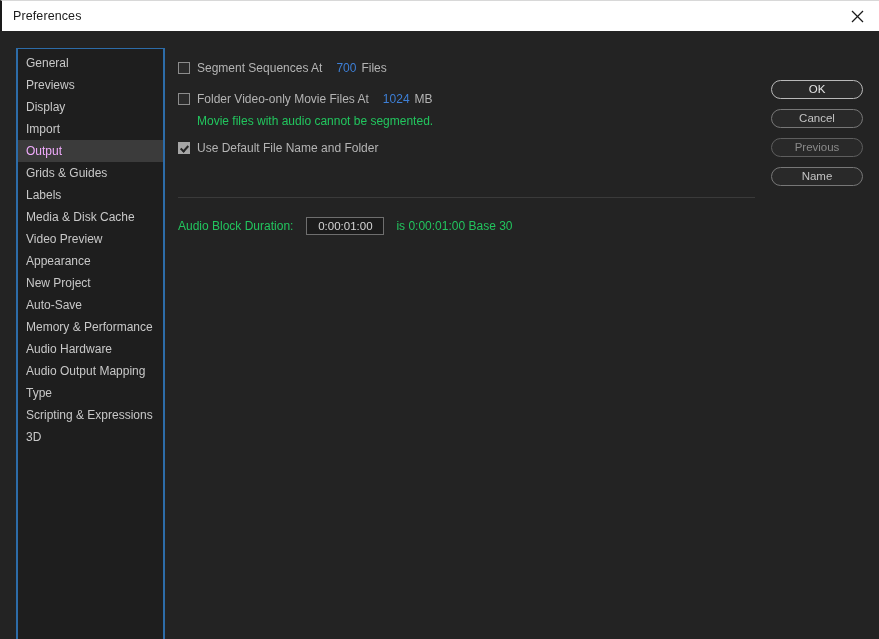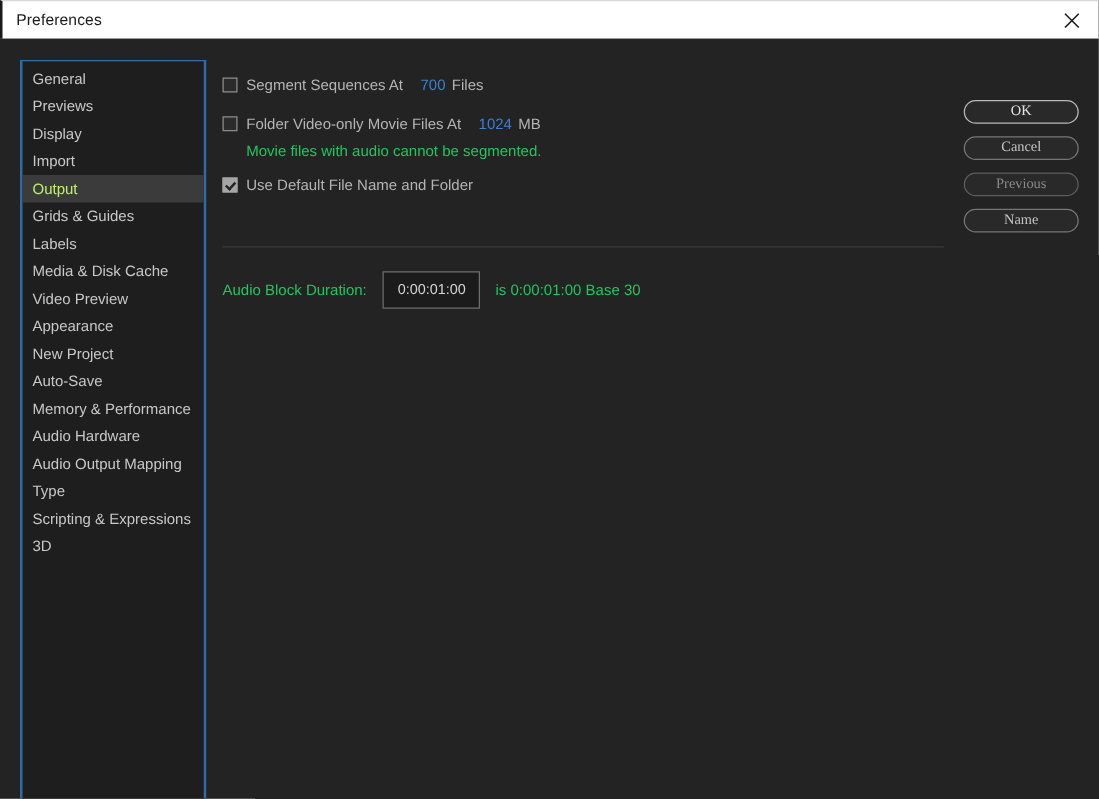--- a/index.html
+++ b/index.html
@@ -86,21 +86,21 @@
     line-height: 22px;
     padding-left: 8px;
     font-size: 12px;
     color: #c8c8c8;
     white-space: nowrap;
     cursor: default;
     box-sizing: border-box;
   }
   .side-item.selected {
     background: #3b3b3b;
-    color: #bef264;
+    color: #f0abfc;
   }
 
   
   .panel {
     position: absolute;
     left: 178px;
     top: 0;
     right: 0;
     bottom: 0;
   }
@@ -163,21 +163,21 @@
     position: absolute;
     left: 0px;
     top: 166px;
     width: 577px;
     height: 1px;
     background: #3a3a3a;
   }
 
   .field {
     width: 78px;
-    height: 30px;
+    height: 18px;
     background: #1b1b1b;
     border: 1px solid #6e6e6e;
     box-sizing: border-box;
     color: #d4d4d4;
     font-size: 11.5px;
     font-family: "Liberation Sans", sans-serif;
     text-align: center;
     line-height: 16px;
     outline: none;
     padding: 0;
@@ -191,21 +191,21 @@
     width: 92px;
   }
   .btn {
     width: 92px;
     height: 19px;
     border-radius: 10px;
     border: 1px solid #777777;
     background: #292929;
     color: #c3c3c3;
     font-size: 11.5px;
-    font-family: Liberation Serif, serif;
+    font-family: Liberation Sans, sans-serif;
     line-height: 17px;
     text-align: center;
     margin-bottom: 9px;
     cursor: default;
     box-sizing: border-box;
     padding: 0;
   }
   .btn.primary {
     border-color: #b9b9b9;
     color: #e4e4e4;

